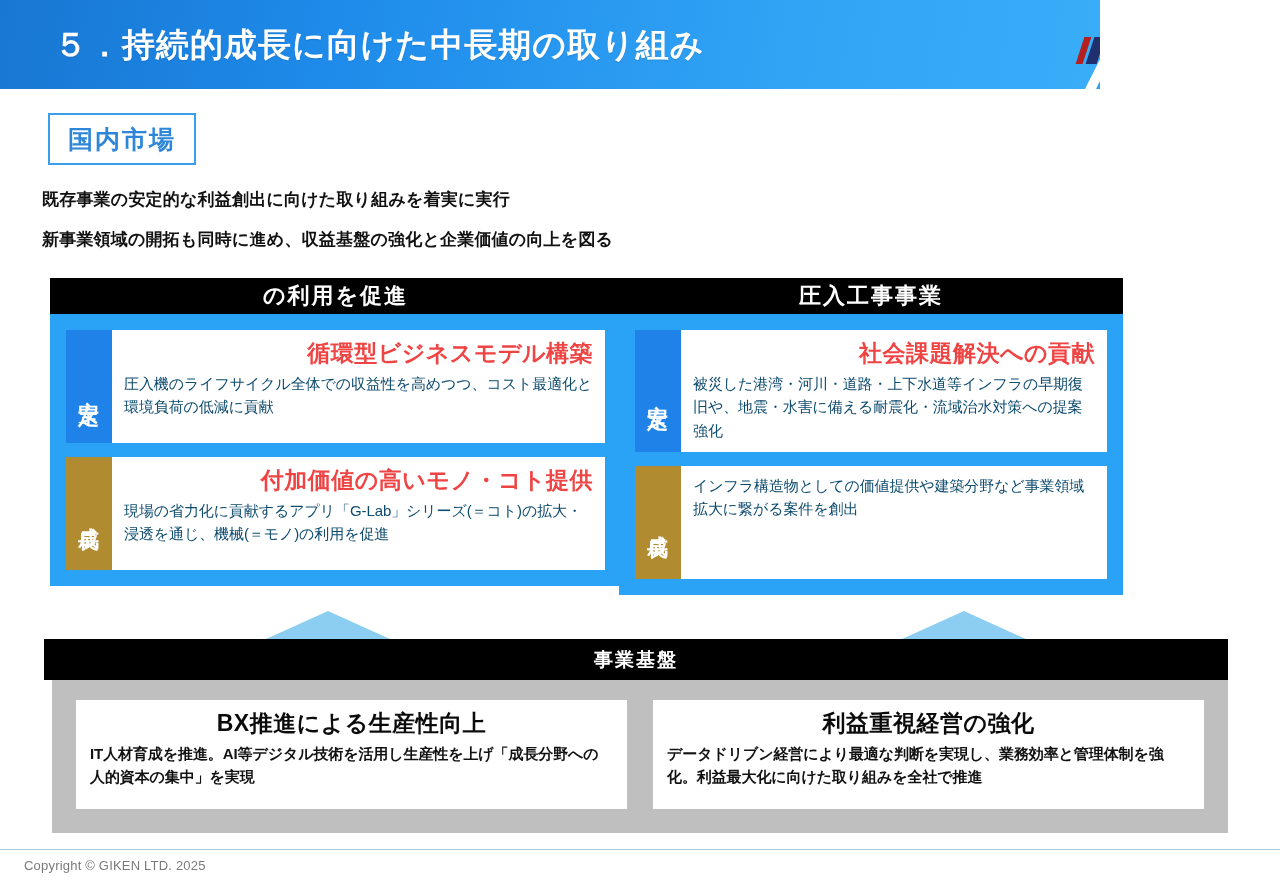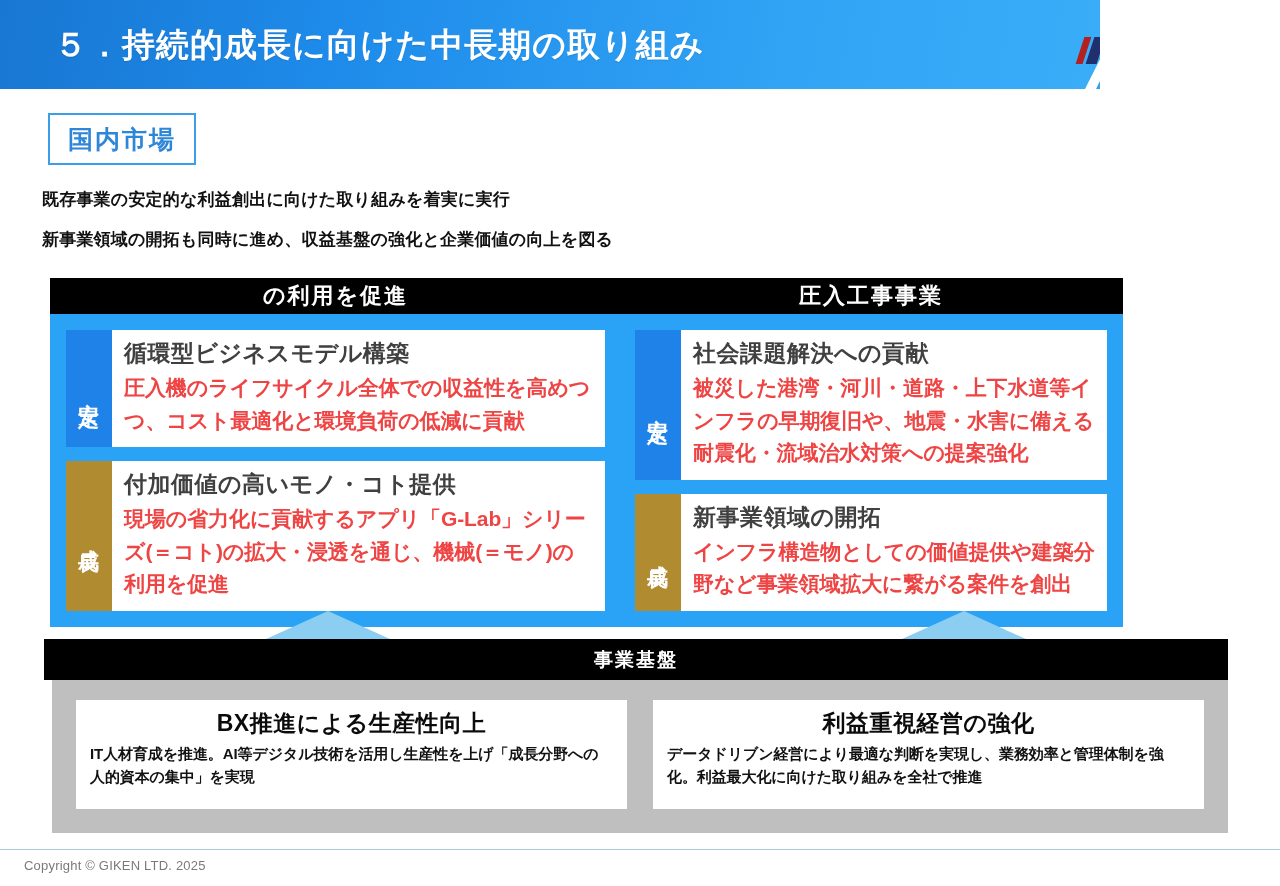--- a/index.html
+++ b/index.html
@@ -159,31 +159,31 @@
   .tag.stability { background: #1E82E8; }
   .tag.growth    { background: #B08B30; }
 
   .initiative-body {
     flex: 1;
     background: #ffffff;
     padding: 8px 12px 10px 12px;
     box-sizing: border-box;
   }
   .initiative-title {
-    text-align: left;
+    text-align: right;
     font-size: 23px;
     font-weight: bold;
-    color: #404040;
+    color: #ef4444;
     letter-spacing: 0.5px;
     margin-bottom: 3px;
   }
   .initiative-desc {
-    font-size: 21px;
-    font-weight: bold;
-    color: #ef4444;
+    font-size: 15px;
+    font-weight: normal;
+    color: #0c4a6e;
     line-height: 1.55;
     letter-spacing: -0.1px;
   }
 
   
   .arrow-up {
     position: absolute;
     width: 0; height: 0;
     border-left: 62px solid transparent;
     border-right: 62px solid transparent;
@@ -310,21 +310,20 @@
     <div class="initiative">
       <div class="tag stability">安定</div>
       <div class="initiative-body">
         <div class="initiative-title">社会課題解決への貢献</div>
         <div class="initiative-desc">被災した港湾・河川・道路・上下水道等インフラの早期復旧や、地震・水害に備える耐震化・流域治水対策への提案強化</div>
       </div>
     </div>
     <div class="initiative">
       <div class="tag growth">成長</div>
       <div class="initiative-body">
-        <div class="initiative-title">新事業領域の開拓</div>
         <div class="initiative-desc">インフラ構造物としての価値提供や建築分野など事業領域拡大に繋がる案件を創出</div>
       </div>
     </div>
   </div>
 </div>
 
 <div class="arrow-up a1"></div>
 <div class="arrow-up a2"></div>
 
 <div class="foundation">

